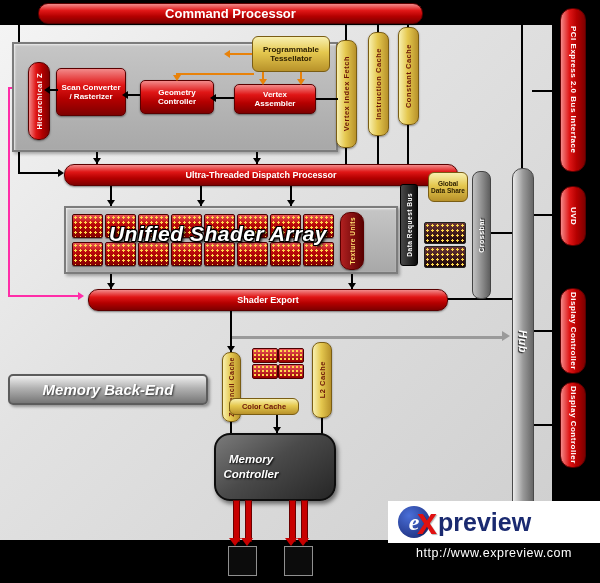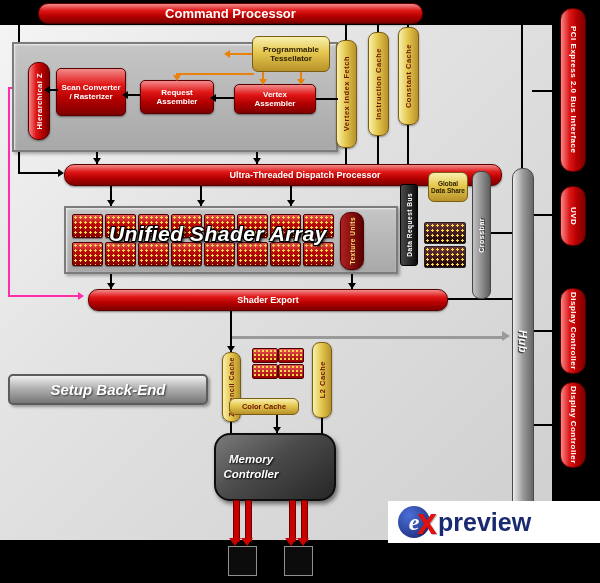--- a/index.html
+++ b/index.html
@@ -161,37 +161,37 @@
   <div class="abs yel-h" style="left:252px;top:36px;width:78px;height:34px;font-size:8px;color:#2e2000;z-index:5;padding:17px 4px;box-sizing:border-box;">
     <span>Programmable Tessellator</span>
   </div>
   <div class="abs red-v pill" style="left:28px;top:62px;width:20px;height:76px;font-size:7.5px;z-index:3;">
     <span class="vup">Hierarchical Z</span>
   </div>
   <div class="abs red" style="left:56px;top:68px;width:70px;height:48px;font-size:8px;border-radius:5px;z-index:3;padding:0 4px;box-sizing:border-box;">
     <span>Scan Converter / Rasterizer</span>
   </div>
   <div class="abs red" style="left:140px;top:80px;width:74px;height:34px;font-size:8px;border-radius:5px;z-index:3;padding:0 6px;box-sizing:border-box;">
-    <span>Request Assembler</span>
+    <span>Geometry Controller</span>
   </div>
   <div class="abs red" style="left:234px;top:84px;width:82px;height:30px;font-size:8px;border-radius:5px;z-index:3;padding:0 8px;box-sizing:border-box;">
     <span>Vertex Assembler</span>
   </div>
 
   <div class="abs yel-v" style="left:336px;top:40px;width:19px;height:106px;font-size:7.5px;">
     <span class="vup">Vertex Index Fetch</span>
   </div>
   <div class="abs yel-v" style="left:368px;top:32px;width:19px;height:102px;font-size:7.5px;">
     <span class="vup">Instruction Cache</span>
   </div>
   <div class="abs yel-v" style="left:398px;top:27px;width:19px;height:96px;font-size:7.5px;">
     <span class="vup">Constant Cache</span>
   </div>
 
-  <div class="abs red pill" style="left:64px;top:164px;width:392px;height:20px;font-size:9px;padding-left:44px;">
+  <div class="abs red pill" style="left:64px;top:164px;width:392px;height:20px;font-size:9px;">
     <span>Ultra-Threaded Dispatch Processor</span>
   </div>
 
   <div class="abs darkbar" style="left:400px;top:184px;width:16px;height:80px;font-size:6.5px;">
     <span class="vup">Data Request Bus</span>
   </div>
   <div class="abs yel-h" style="left:428px;top:172px;width:40px;height:30px;font-size:6.5px;color:#2e2000;padding:0 2px;box-sizing:border-box;z-index:5;">
     <span>Global Data Share</span>
   </div>
   <div class="abs crossbar" style="left:472px;top:171px;width:17px;height:126px;font-size:7px;">
@@ -227,21 +227,21 @@
   <div class="abs" style="left:424px;top:222px;width:40px;height:44px;">
       <div class="texcache" style="left: 0px; top: 0px;"></div>
       <div class="texcache" style="left: 0px; top: 24px;"></div>
     </div>
 
   <div class="abs red pill" style="left:88px;top:289px;width:358px;height:20px;font-size:9px;">
     <span>Shader Export</span>
   </div>
 
   <div class="abs graypill" style="left:8px;top:374px;width:196px;height:27px;font-size:15px;border-radius:5px;">
-    <span>Setup Back-End</span>
+    <span>Memory Back-End</span>
   </div>
   <div class="abs yel-v" style="left:222px;top:352px;width:17px;height:68px;font-size:7px;">
     <span class="vup">Z/Stencil Cache</span>
   </div>
   <div class="abs" style="left:252px;top:348px;width:50px;height:30px;">
       <div class="rbe-block" style="left: 0px; top: 0px;"></div>
       <div class="rbe-block" style="left: 26px; top: 0px;"></div>
       <div class="rbe-block" style="left: 0px; top: 16px;"></div>
       <div class="rbe-block" style="left: 26px; top: 16px;"></div>
     </div>
@@ -287,14 +287,15 @@
     <span class="vdn">Display Controller</span>
   </div>
 
   <div class="logo-box">
     <div class="logo-e">
       <span>e</span>
     </div>
     <span class="logo-x">x</span>
     <span class="logo-rest">preview</span>
   </div>
+  <div class="url">http://www.expreview.com</div>
 
 </div>
 
 </body></html>

